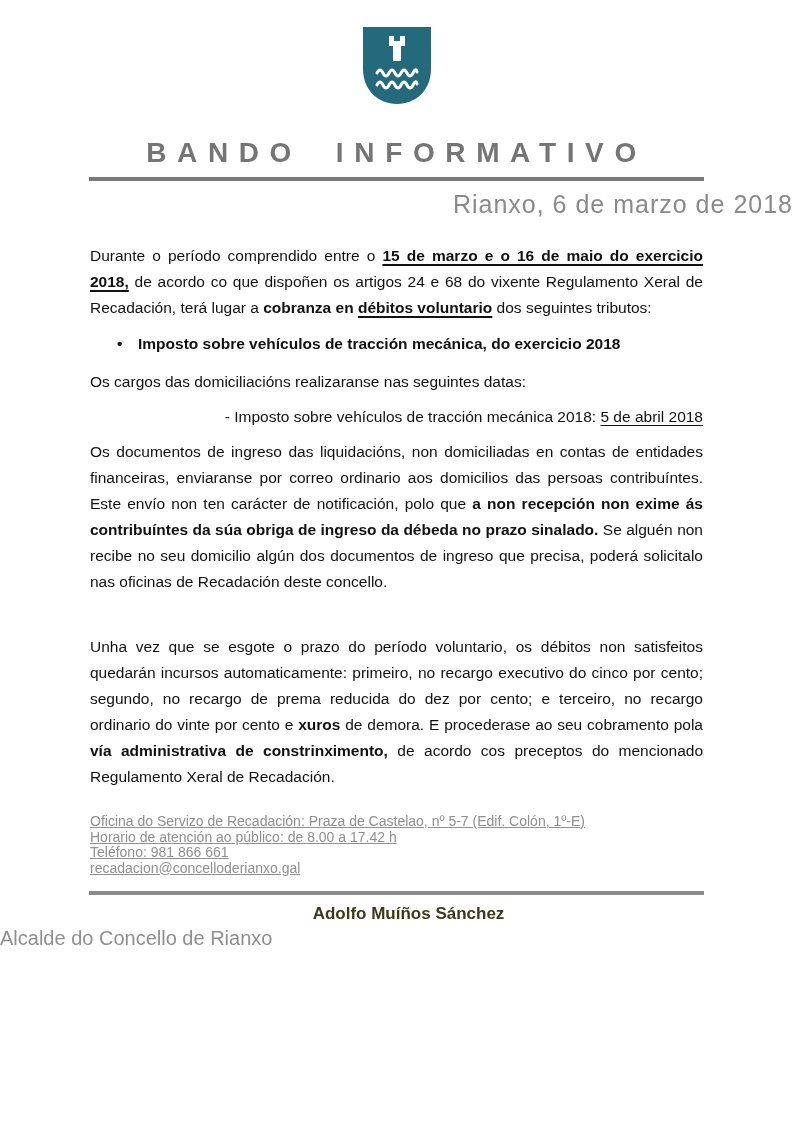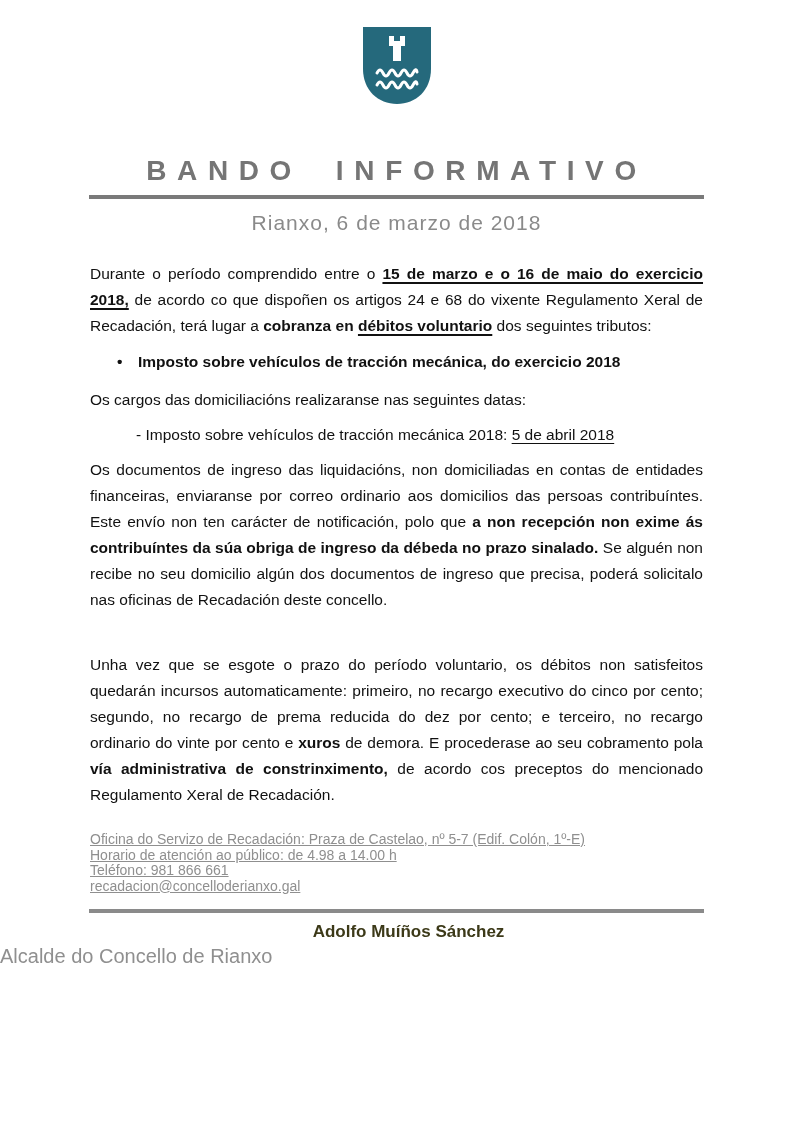--- a/index.html
+++ b/index.html
@@ -8,38 +8,38 @@
     background: #ffffff;
     overflow: hidden;
     font-family: "Liberation Sans", "DejaVu Sans", sans-serif;
     color: #111111;
   }
   .page { width: 793px; height: 1122px; position: relative; }
 
   .logo-wrap { display: flex; justify-content: center; padding-top: 27px; }
 
   .title {
-    margin: 52px 0 0 0;
+    margin: 34px 0 0 0;
     text-align: center;
     font-size: 28px;
     line-height: 30px;
     font-weight: 700;
     color: #757575;
     letter-spacing: 0.38em;
     word-spacing: 0.55em;
   }
   .rule {
     width: 615px; height: 4px;
     margin: 9px auto 0 auto;
     background: #7a7a7a;
   }
   .date {
     margin-top: 12px;
-    text-align: center;
-    font-size: 21px;
+    text-align: right;
+    font-size: 25px;
     line-height: 23px;
     color: #8a8a8a;
     letter-spacing: 1px;
   }
 
   .content {
     width: 613px;
     margin: 27px auto 0 auto;
     font-size: 15.5px;
   }
@@ -57,20 +57,21 @@
   .bullet::before {
     content: "\2022";
     position: absolute;
     left: 27px; top: 0;
     font-weight: 700;
   }
   .indent {
     padding-left: 46px;
     line-height: 26px;
     margin: 0 0 9px 0;
+    text-align: right;
   }
   .spacer { height: 30px; }
 
   .b { font-weight: 700; }
   .u { text-decoration: underline; text-underline-offset: 3px; }
   .b.u { text-decoration-thickness: 2px; }
 
   .footer-info {
     width: 613px;
     margin: 24px auto 0 auto;
@@ -123,21 +124,21 @@
       <div class="bullet"><span class="b">Imposto sobre vehículos de tracción mecánica, do exercicio 2018</span></div>
       <div class="paragraph"><span>Os cargos das domiciliacións realizaranse nas seguintes datas:</span></div>
       <div class="indent"><span>- Imposto sobre vehículos de tracción mecánica 2018: </span><span class="u">5 de abril 2018</span></div>
       <div class="paragraph"><span>Os documentos de ingreso das liquidacións, non domiciliadas en contas de entidades financeiras, enviaranse por correo ordinario aos domicilios das persoas contribuíntes. Este envío non ten carácter de notificación, polo que </span><span class="b">a non recepción non exime ás contribuíntes da súa obriga de ingreso da débeda no prazo sinalado.</span><span> Se alguén non recibe no seu domicilio algún dos documentos de ingreso que precisa, poderá solicitalo nas oficinas de Recadación deste concello.</span></div>
       <div class="spacer"></div>
       <div class="paragraph"><span>Unha vez que se esgote o prazo do período voluntario, os débitos non satisfeitos quedarán incursos automaticamente: primeiro, no recargo executivo do cinco por cento; segundo, no recargo de prema reducida do dez por cento; e terceiro, no recargo ordinario do vinte por cento e </span><span class="b">xuros</span><span> de demora. E procederase ao seu cobramento pola </span><span class="b">vía administrativa de constrinximento,</span><span> de acordo cos preceptos do mencionado Regulamento Xeral de Recadación.</span></div>
     </div>
 
   <div class="footer-info">
       <div class="office-line">Oficina do Servizo de Recadación: Praza de Castelao, nº 5-7 (Edif. Colón, 1º-E)</div>
-      <div class="office-line">Horario de atención ao público: de 4.98 a 14.00 h</div>
+      <div class="office-line">Horario de atención ao público: de 8.00 a 17.42 h</div>
       <div class="office-line">Teléfono: 981 866 661</div>
       <div class="office-line">recadacion@concelloderianxo.gal</div>
     </div>
 
   <div class="rule footer-rule"></div>
 
   <div class="sig-name">Adolfo Muíños Sánchez</div>
   <div class="sig-title">Alcalde do Concello de Rianxo</div>
 
 </div>

